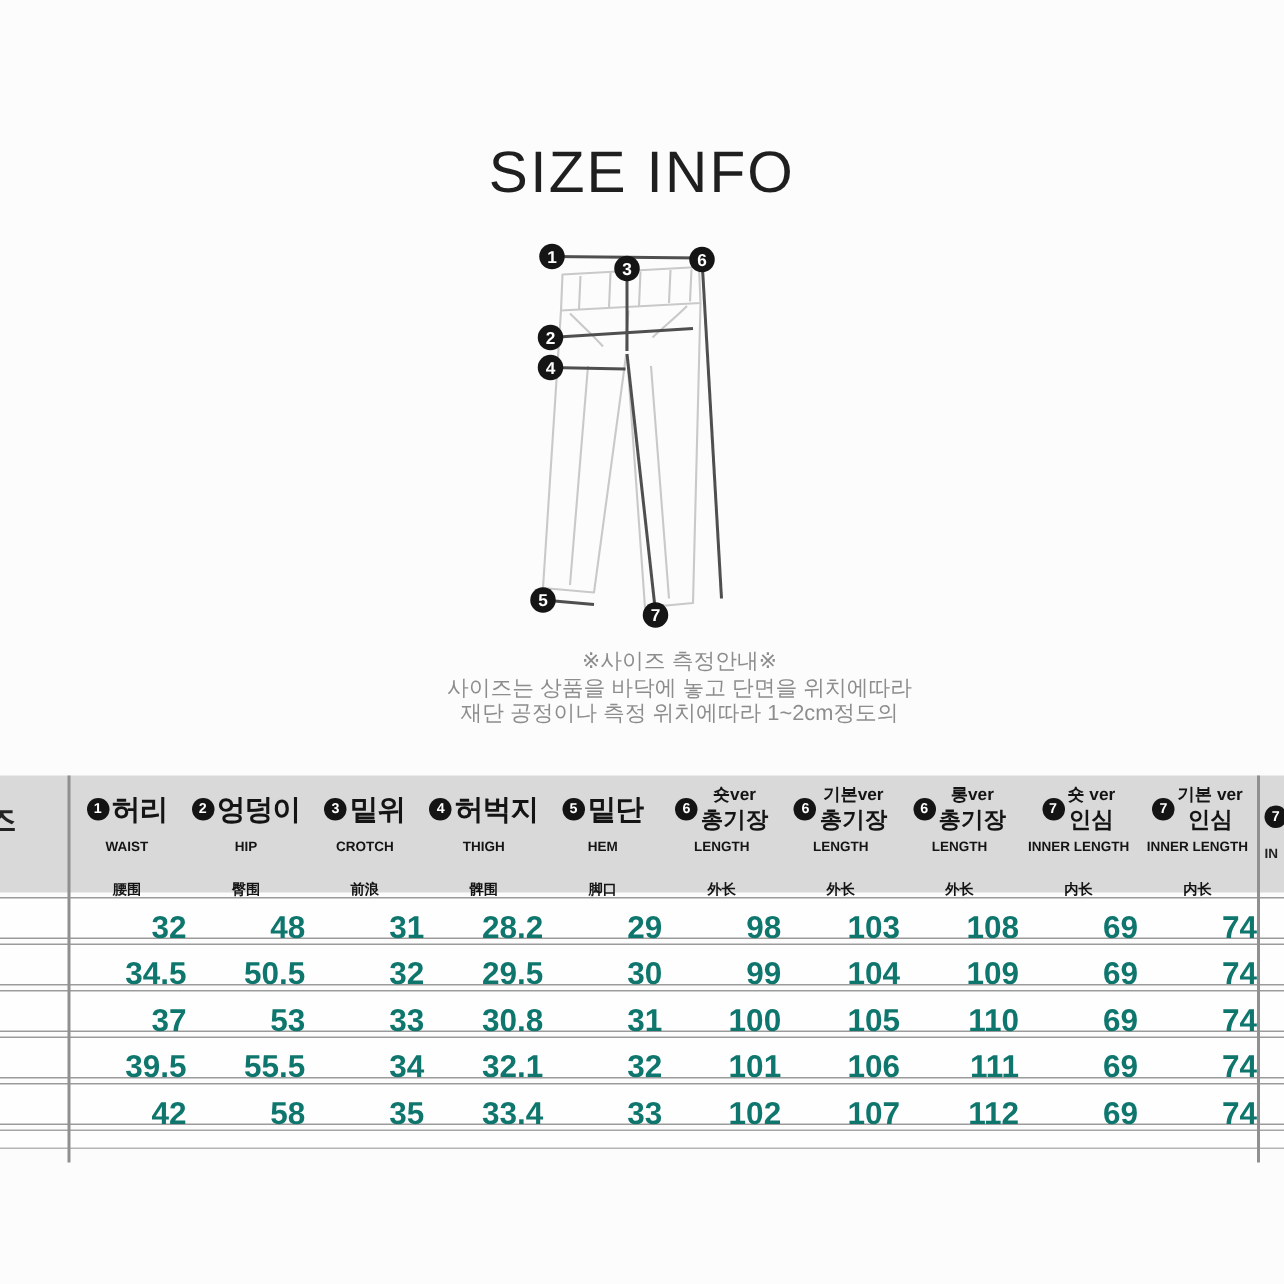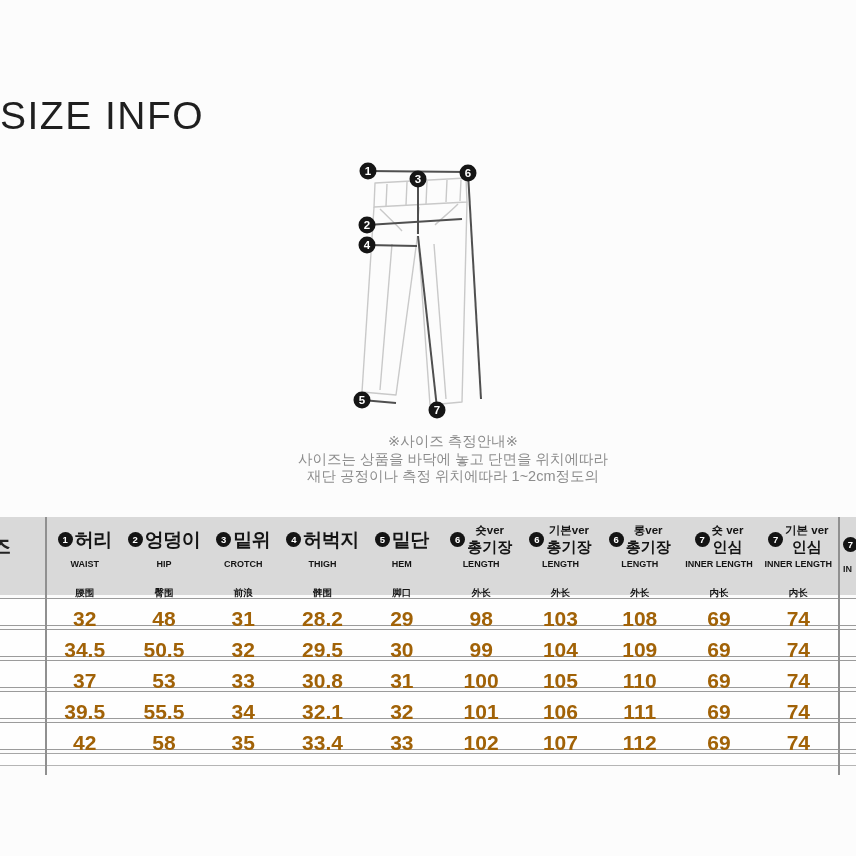--- a/index.html
+++ b/index.html
@@ -1,18 +1,18 @@
 <!DOCTYPE html>
 <html><head>
 <meta charset="utf-8">
 <style>
   html,body{margin:0;padding:0;background:#fff;}
   #screen{position:relative;width:856px;height:856px;background:#fcfcfc;overflow:hidden;
           font-family:"Liberation Sans","DejaVu Sans",sans-serif;color:#1f1f1f;}
-  .title{position:absolute;top:94px;left:0;width:100%;
+  .title{position:absolute;top:94px;left:0;width:100%;text-align:center;
          font-size:39px;font-weight:500;letter-spacing:1.5px;color:#1f1f1f;}
   svg.diagram{position:absolute;left:330px;top:156px;}
   .notice{position:absolute;top:433px;left:0;width:100%;text-align:center;
           color:#8d8d8d;font-size:14.5px;line-height:17.5px;font-weight:500;padding-left:25px;}
   
   .thead{position:absolute;top:517px;left:0;width:856px;height:78px;background:#d9d9d9;
          box-sizing:border-box;padding:9px 18px 0 45px;display:flex;}
   .hcell{flex:1;text-align:center;color:#141414;min-width:0;}
   .hmain{height:27px;display:flex;align-items:center;justify-content:center;gap:2px;}
   .circle{width:15px;height:15px;border-radius:50%;background:#141414;color:#fff;
@@ -26,21 +26,21 @@
   .hcn{font-size:9.5px;font-weight:700;margin-top:18px;white-space:nowrap;}
   .partial-left{position:absolute;left:-9px;top:16px;font-size:20px;font-weight:700;color:#222;}
   .hpartial{position:absolute;left:843px;top:17px;text-align:left;}
   .hpartial .hen{margin-top:12px;}
   .tbody{position:absolute;top:598px;left:0;width:856px;}
   .trow{height:26px;border-top:1.6px solid #9b9b9b;border-bottom:1.6px solid #9b9b9b;
         background:#fefefe;margin-bottom:3px;display:flex;align-items:center;
         padding:0 18px 0 45px;}
   .trow-empty{height:11px;border-top:1.6px solid #a6a6a6;border-bottom:1.6px solid #b5b5b5;
         background:#fefefe;}
-  .tcell{flex:1;text-align:center;font-size:21px;font-weight:700;color:#a16207;margin-top:14px;}
+  .tcell{flex:1;text-align:right;font-size:21px;font-weight:700;color:#0f766e;margin-top:14px;}
   .vline{position:absolute;top:517px;width:1.6px;height:258px;background:#909090;}
   .vline.l{left:45px;} .vline.r{left:838px;}
 </style>
 </head>
 <body>
 
 <div id="screen">
 
   <div class="title">SIZE INFO</div>
 

